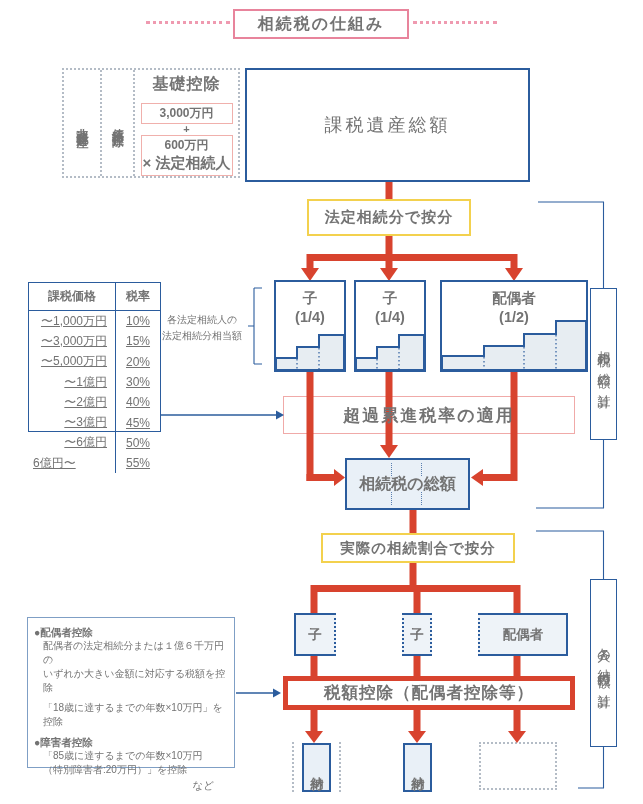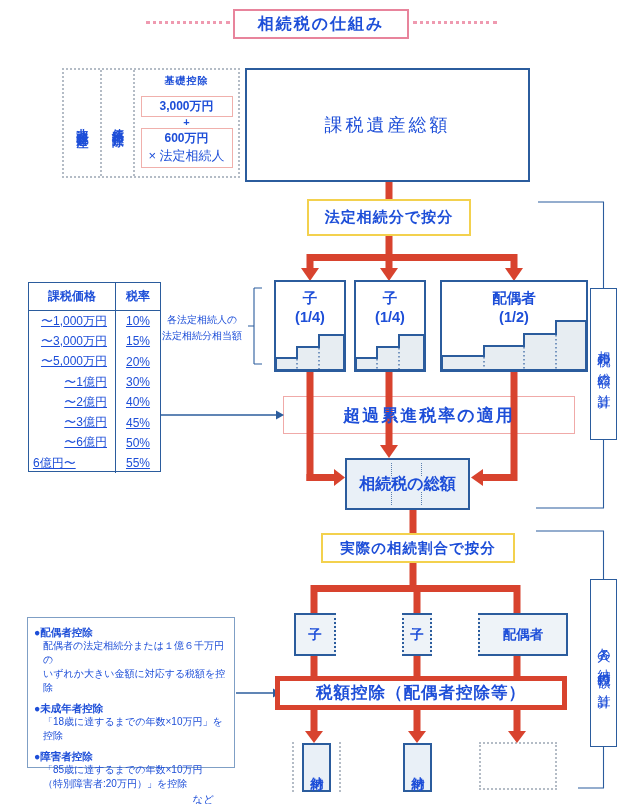--- a/index.html
+++ b/index.html
@@ -1,54 +1,54 @@
 <!DOCTYPE html>
 <html><head>
 <meta charset="utf-8">
 <style>
   html,body{margin:0;padding:0;background:#fff;}
   .canvas{position:relative;width:643px;height:804px;background:#fff;overflow:hidden;
-    font-family:"Liberation Sans","DejaVu Sans",sans-serif;color:#1d4ed8;}
+    font-family:"Liberation Sans","DejaVu Sans",sans-serif;color:#737373;}
   .abs{position:absolute;box-sizing:border-box;}
   .ctr{display:flex;align-items:center;justify-content:center;text-align:center;}.z3{z-index:3}
   svg.connectors{position:absolute;left:0;top:0;z-index:2;}
   .vtext{writing-mode:vertical-rl;text-orientation:upright;letter-spacing:2px;}
 
   .title-box{left:233px;top:9px;width:176px;height:30px;border:2px solid #e8849c;background:#fff;
     font-size:16px;font-weight:bold;letter-spacing:2px;}
   .title-dash{top:21px;height:0;border-top:3px dotted #ef9ab0;}
 
   .topleft{left:62px;top:68px;width:178px;height:110px;border:2px dotted #b4bcc6;display:flex;background:#fff;}
   .tl-col1{width:36px;border-right:2px dotted #b4bcc6;display:flex;align-items:center;justify-content:center;}
   .tl-col2{width:31px;border-right:2px dotted #b4bcc6;display:flex;align-items:center;justify-content:center;}
   .tl-col3{flex:1;display:flex;flex-direction:column;align-items:center;padding-top:4px;}
   .tl-v{font-size:12px;font-weight:bold;}
-  .bd-label{font-size:10px;font-weight:bold;letter-spacing:1px;}
+  .bd-label{font-size:16px;font-weight:bold;letter-spacing:1px;}
   .pink-box{border:1.5px solid #f0b0ac;background:#fff;width:92px;text-align:center;font-size:12px;
     font-weight:bold;box-sizing:border-box;}
   .pb1{margin-top:8px;padding:1px 0;}
   .plus{font-size:11px;font-weight:bold;line-height:11px;}
   .pb2{margin-top:0;padding:1px 0 2px 0;}
-  .pb2 .sub{font-size:13px;font-weight:normal;}
+  .pb2 .sub{font-size:15px;font-weight:bold;}
 
   .estate{left:245px;top:68px;width:285px;height:114px;border:2.5px solid #2b5c9d;background:#fff;
     font-size:18px;font-weight:normal;letter-spacing:3px;}
 
   .yellow-box{border:2px solid #f3d14e;background:#fff;font-weight:bold;}
   .statutory{left:307px;top:199px;width:164px;height:37px;font-size:15px;letter-spacing:1px;}
   .actual{left:321px;top:533px;width:194px;height:30px;font-size:14.5px;letter-spacing:1px;}
 
   .heir-box{top:280px;height:92px;border:2px solid #2b5c9d;background:#fff;z-index:3;}
   .heir-box .nm{position:absolute;top:7px;left:0;right:0;text-align:center;font-size:14.5px;
     font-weight:bold;line-height:19px;}
   .heir-box svg{position:absolute;left:0;bottom:0;}
 
   .heir-note{left:158px;top:312px;width:88px;font-size:10px;line-height:16px;text-align:center;z-index:3;}
 
-  .table{left:28px;top:282px;width:133px;height:190px;border:1.5px solid #2b5c9d;background:#fff;
+  .table{left:28px;top:282px;width:133px;height:150px;border:1.5px solid #2b5c9d;background:#fff;
     font-size:12px;z-index:3;}
   .t-head{display:flex;height:27px;border-bottom:1.5px solid #2b5c9d;font-weight:bold;}
   .t-row{display:flex;height:20.3px;align-items:center;text-decoration:underline;}
   .t-c1{width:87px;border-right:1.5px solid #2b5c9d;display:flex;align-items:center;
     justify-content:flex-end;padding-right:8px;box-sizing:border-box;height:100%;}
   .t-c2{flex:1;display:flex;align-items:center;justify-content:center;height:100%;}
   .t-row:last-child .t-c1{justify-content:flex-start;padding-left:4px;}
   .t-head .t-c1{justify-content:center;padding-right:0;}
 
   .prog-border{left:283px;top:396px;width:292px;height:38px;border:1.5px solid #f0aaa8;background:transparent;z-index:1;}
@@ -57,21 +57,21 @@
   .total{left:345px;top:458px;width:125px;height:52px;border:2.5px solid #2b5c9d;background:#e9f0f7;
     font-size:16px;font-weight:bold;z-index:3;}
   .total .dot{position:absolute;width:0;border-left:1.5px dotted #5a7fb0;}
 
   .lower-heir{top:613px;height:43px;background:#eef3f8;border:2px solid #2b5c9d;z-index:3;
     font-size:13.5px;font-weight:bold;}
   .lh1{left:294px;width:42px;border-right-style:dotted;}
   .lh2{left:402px;width:30px;border-left-style:dotted;border-right-style:dotted;}
   .lh3{left:478px;width:90px;border-left-style:dotted;}
 
-  .credit{left:275px;top:676px;width:292px;height:34px;border:5px solid #d8432e;background:#fff;
+  .credit{left:283px;top:676px;width:292px;height:34px;border:5px solid #d8432e;background:#fff;
     font-size:16.5px;font-weight:bold;letter-spacing:1px;z-index:3;}
 
   .pay{top:743px;width:29px;height:49px;border:2px solid #2b5c9d;background:#e9f0f7;
     font-size:13px;font-weight:bold;z-index:3;}
   .pay .vtext{letter-spacing:1px;}
   .flank{top:742px;height:50px;width:0;border-left:2px dotted #b4bcc6;z-index:1;}
   .slot{left:479px;top:742px;width:78px;height:48px;border:2px dotted #b4bcc6;background:#fff;z-index:1;}
 
   .ded{left:27px;top:617px;width:208px;height:151px;border:1px solid #7f9fc5;background:#fff;
     padding:7px 6px 4px 6px;z-index:3;}
@@ -277,21 +277,20 @@
 
   <div class="abs credit ctr">
     <span>税額控除（配偶者控除等）</span>
   </div>
 
   <div class="abs ded">
     <div class="it">●配偶者控除</div>
     <div class="ln">配偶者の法定相続分または１億６千万円の</div>
     <div class="ln">いずれか大きい金額に対応する税額を控除</div>
     <div class="sp"></div>
-    <div class="it">●未成年者控除</div>
     <div class="ln">「18歳に達するまでの年数×10万円」を控除</div>
     <div class="sp"></div>
     <div class="it">●障害者控除</div>
     <div class="ln">「85歳に達するまでの年数×10万円</div>
     <div class="ln">（特別障害者:20万円）」を控除</div>
     <div class="etc">など</div>
   </div>
 
   <div class="abs flank" style="left:292px;"></div>
   <div class="abs pay ctr" style="left:302px;">

